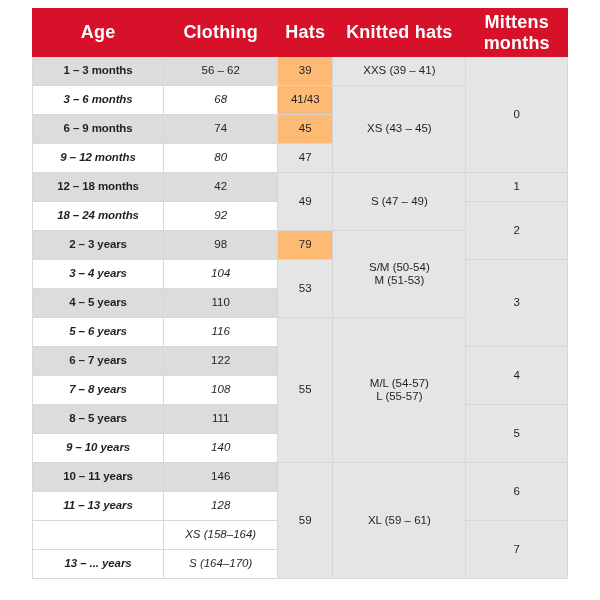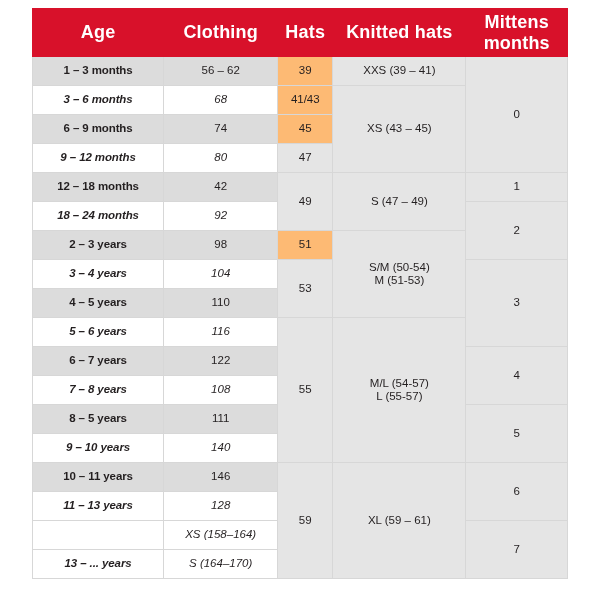--- a/index.html
+++ b/index.html
@@ -125,21 +125,21 @@
           <td class="mittens" rowspan="1">1</td>
         </tr>
         <tr class="plain">
           <td class="age">18 – 24 months</td>
           <td class="clothing">92</td>
           <td class="mittens" rowspan="2">2</td>
         </tr>
         <tr class="shaded">
           <td class="age">2 – 3 years</td>
           <td class="clothing">98</td>
-          <td class="hats shade" rowspan="1">51</td>
+          <td class="hats shade" rowspan="1">79</td>
           <td class="knitted" rowspan="3">S/M (50-54)<br>M (51-53)</td>
         </tr>
         <tr class="plain">
           <td class="age">3 – 4 years</td>
           <td class="clothing">104</td>
           <td class="hats" rowspan="2">53</td>
           <td class="mittens" rowspan="3">3</td>
         </tr>
         <tr class="shaded">
           <td class="age">4 – 5 years</td>

